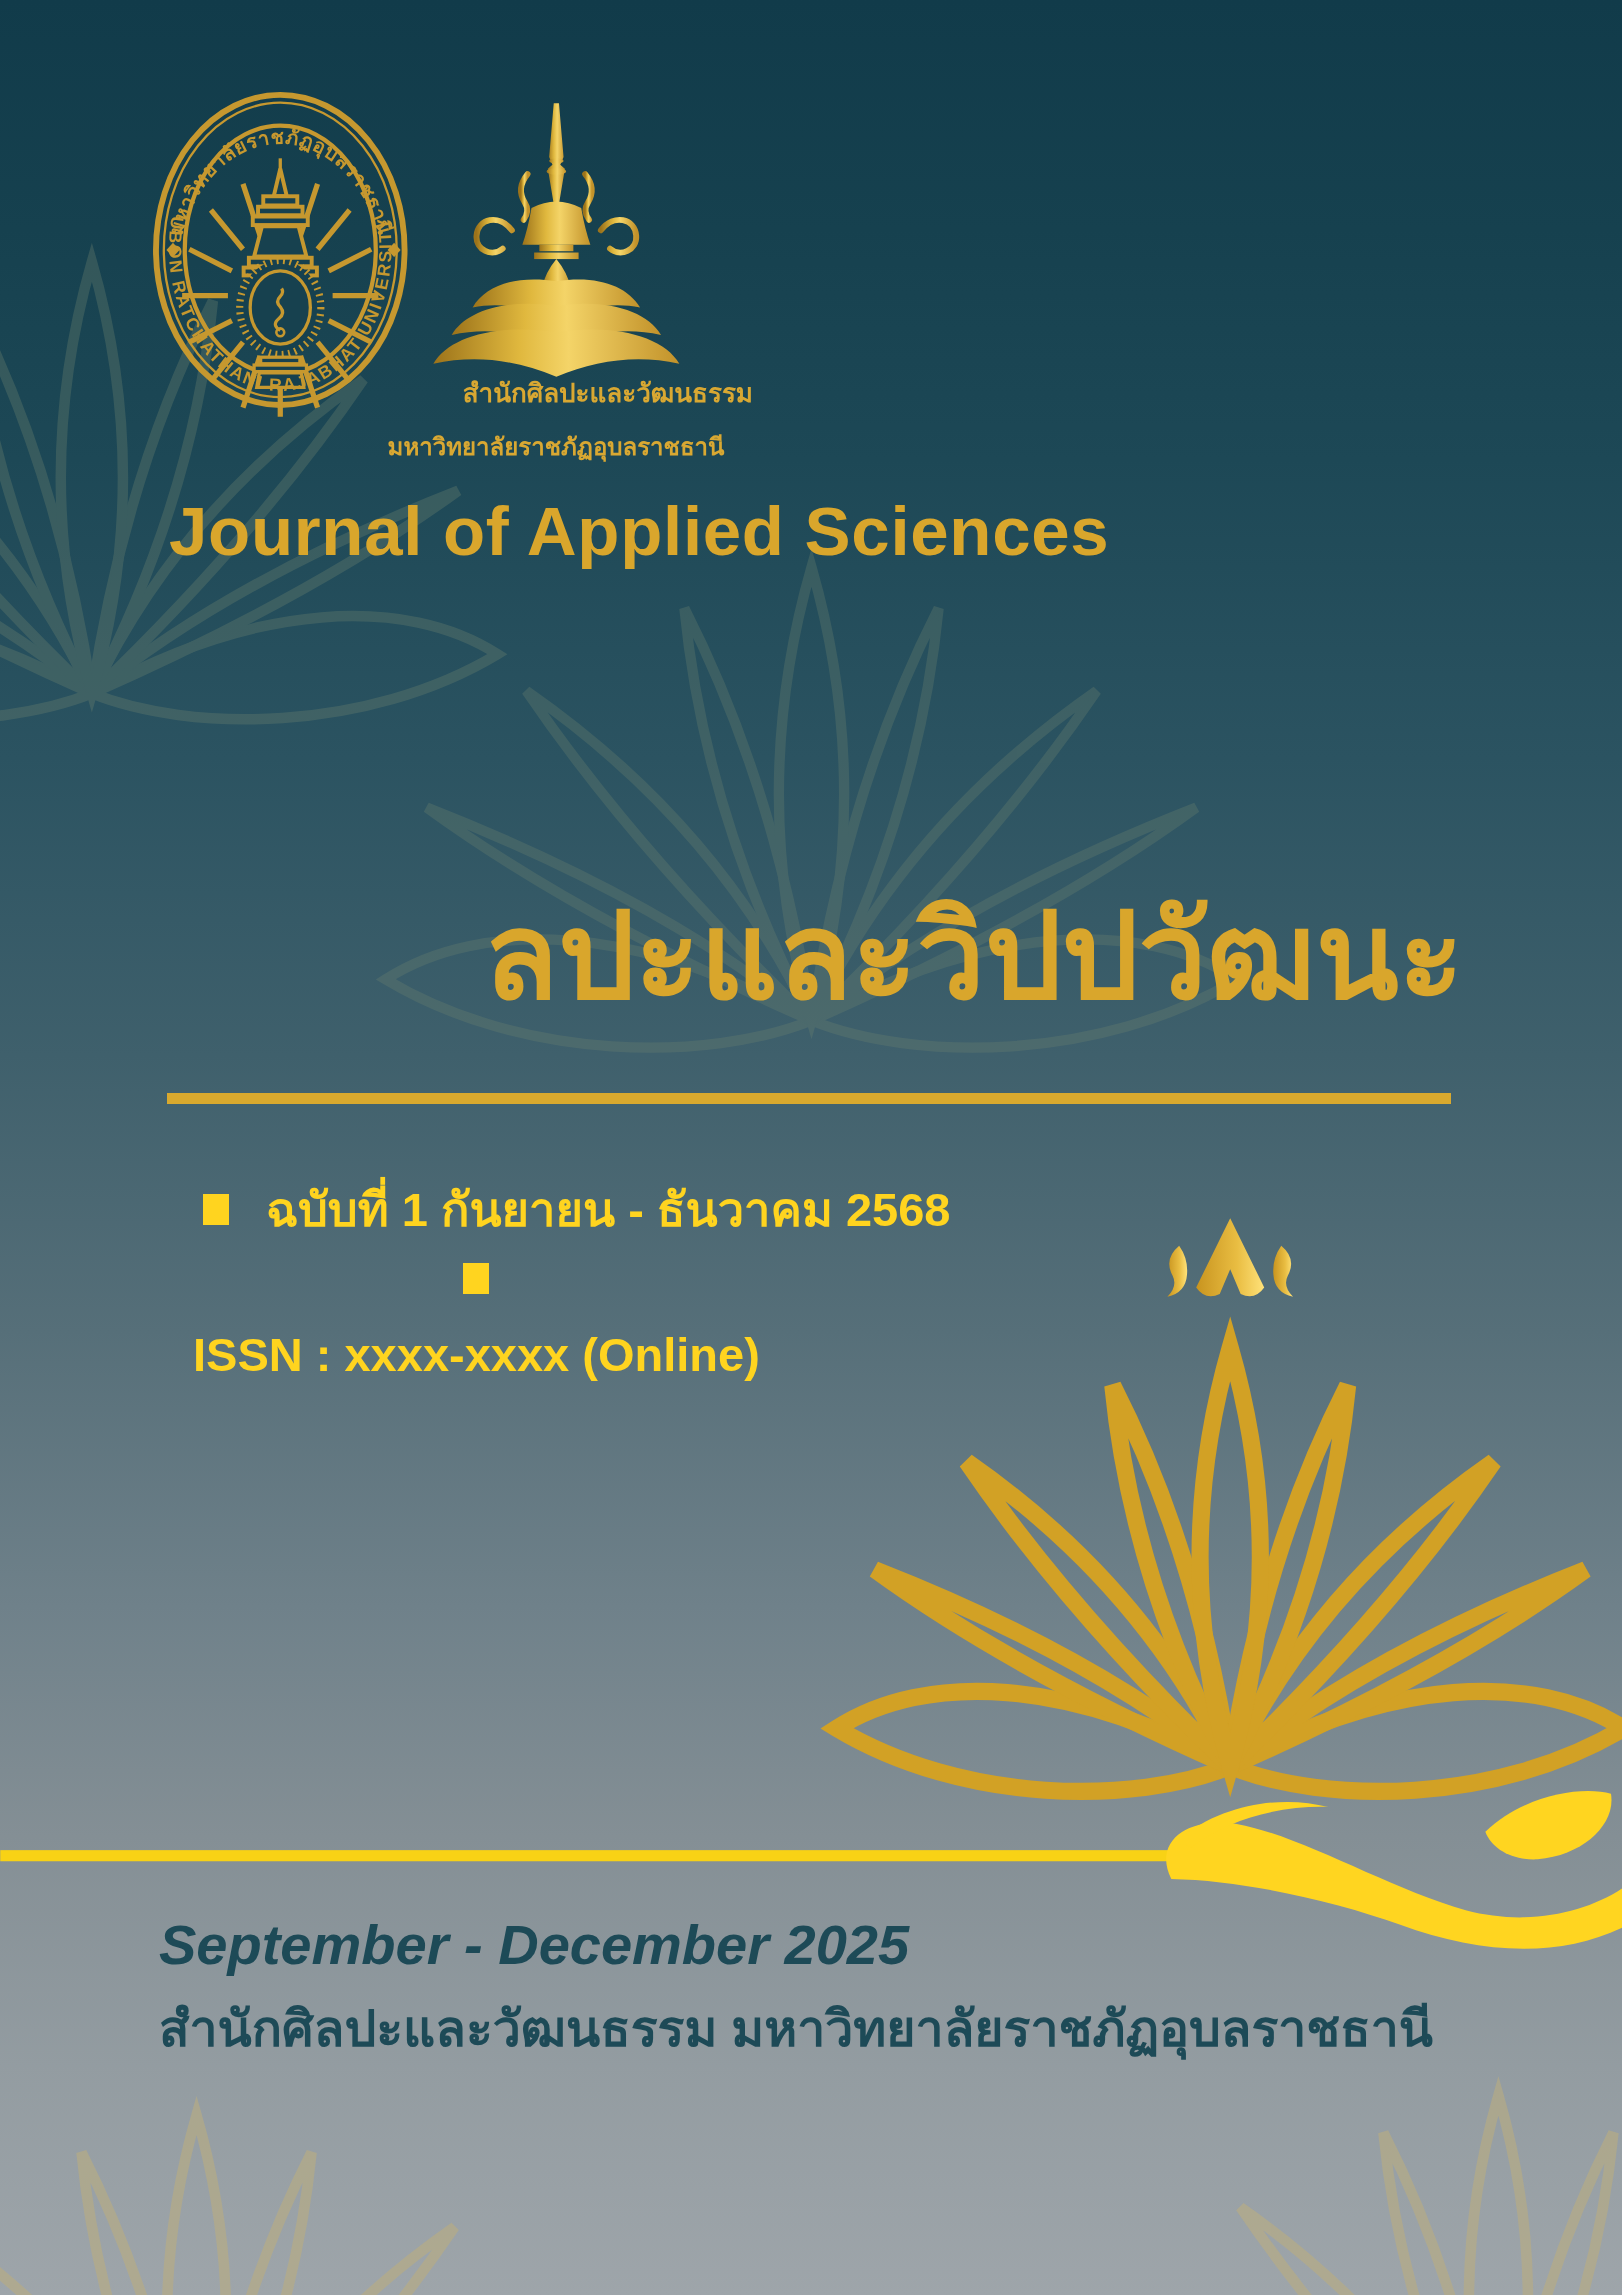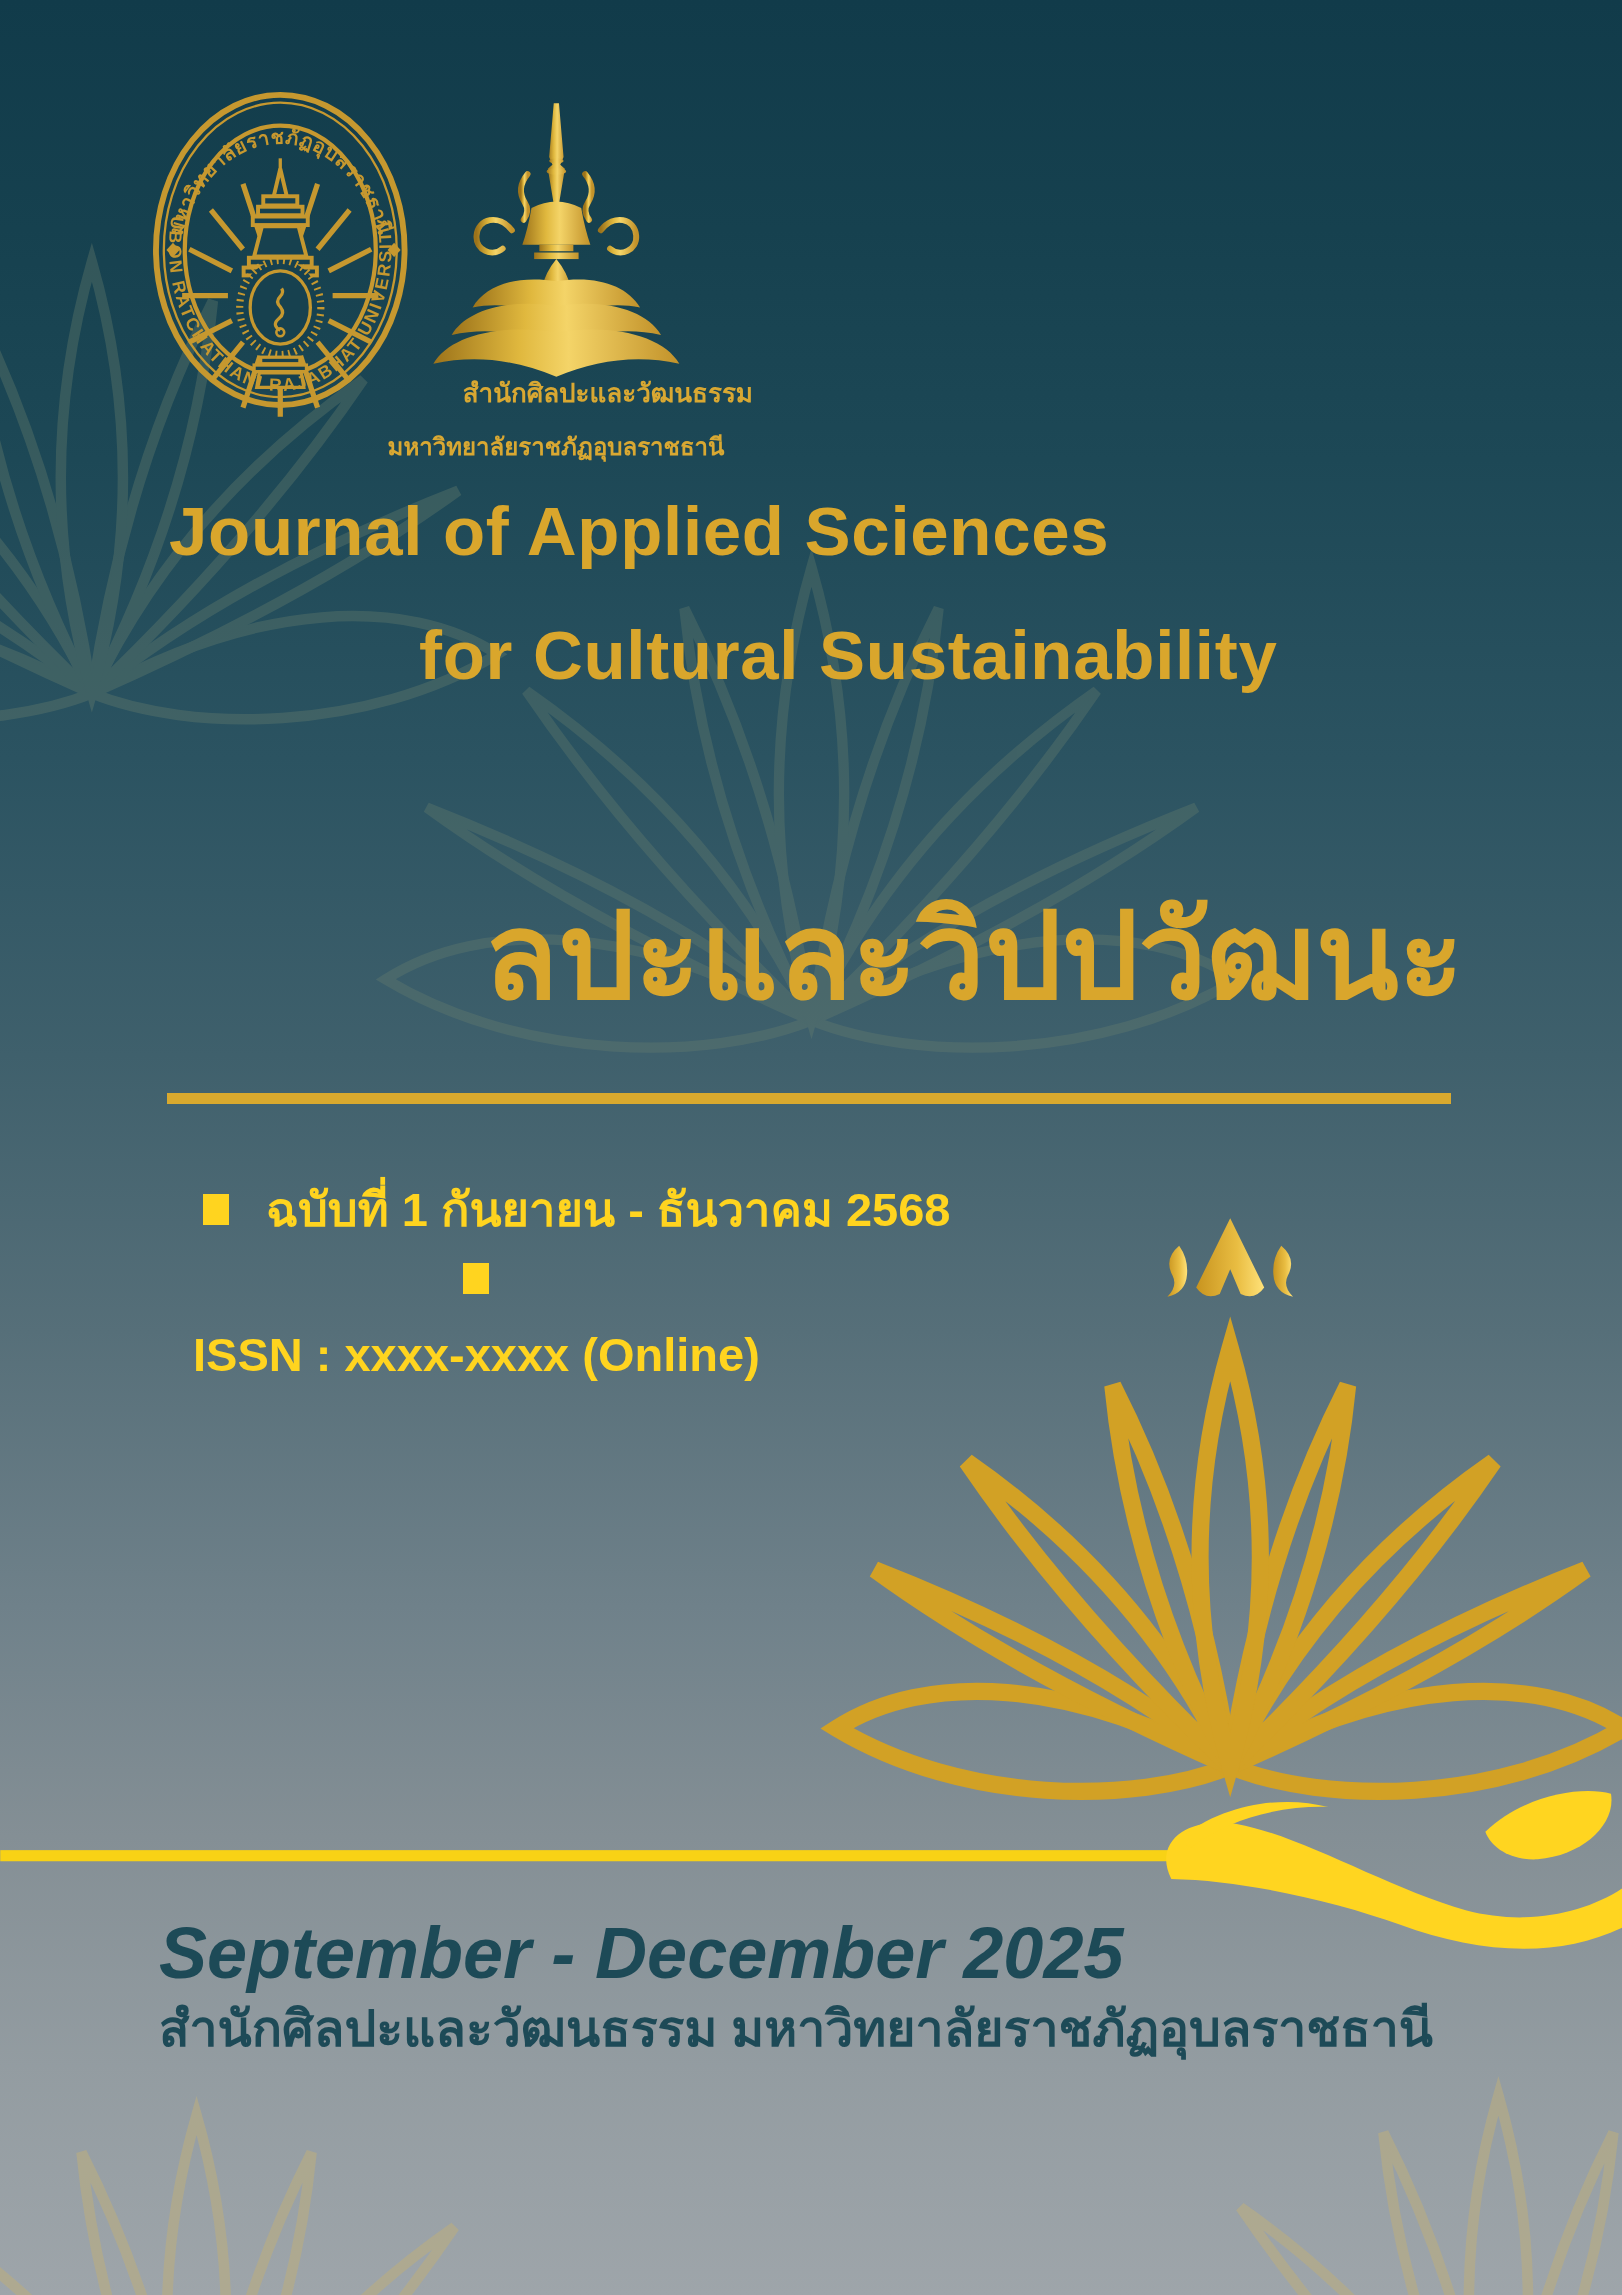--- a/index.html
+++ b/index.html
@@ -154,32 +154,31 @@
       <path d="M 850 430 C 790 420 742 436 722 470 C 760 462 800 468 850 486 C 900 468 940 462 978 470 C 958 436 910 420 850 430 Z"></path>
       <path d="M 850 468 C 776 456 712 474 690 512 C 744 500 796 508 850 530 C 904 508 956 500 1010 512 C 988 474 924 456 850 468 Z"></path>
       <path d="M 850 508 C 762 494 686 514 662 556 C 726 542 788 550 850 576 C 912 550 974 542 1038 556 C 1014 514 938 494 850 508 Z"></path>
     </g>
   </svg>
 
   <div class="abs" style="left:360px;top:372px;width:393px;text-align:right;font-size:26px;font-weight:700;color:#D9A832;white-space:nowrap;">สำนักศิลปะและวัฒนธรรม</div>
   <div class="abs" style="left:340px;top:427px;width:432px;text-align:center;font-size:24px;font-weight:700;color:#D9A832;white-space:nowrap;">มหาวิทยาลัยราชภัฏอุบลราชธานี</div>
 
   <div class="abs gold-title" style="left:169px;top:492px;font-size:69px;">Journal of Applied Sciences</div>
-  <div class="abs gold-title" style="left:419px;top:616px;font-size:69px;">for Cultural Sustainability</div>
 
   <div class="abs thai-gold" style="left:484px;top:890px;font-size:121px;line-height:1.1;">ลปะและวิปปวัฒนะ</div>
 
   <div class="abs divider" style="left:167px;top:1093px;width:1284px;height:11px;"></div>
 
   <div class="bullet-row" style="left:203px;top:1186px;text-align:right;">
     <div class="bullet-sq"></div>
     <div class="bullet-text">ฉบับที่ 1 กันยายน - ธันวาคม 2568</div>
   </div>
   <div class="bullet-row" style="left:193px;top:1263px;flex-direction:column;">
     <div class="bullet-sq"></div>
     <div class="bullet-text">ISSN : xxxx-xxxx (Online)</div>
   </div>
 
-  <div class="abs footer-text" style="left:159px;top:1912px;font-size:72px;font-style:italic;">September - December 2025</div>
+  <div class="abs footer-text" style="left:159px;top:1912px;font-size:56px;font-style:italic;">September - December 2025</div>
   <div class="abs footer-text" style="left:159px;top:1989px;font-size:50px;">สำนักศิลปะและวัฒนธรรม มหาวิทยาลัยราชภัฏอุบลราชธานี</div>
 
 </div>
 
 
 </body></html>

